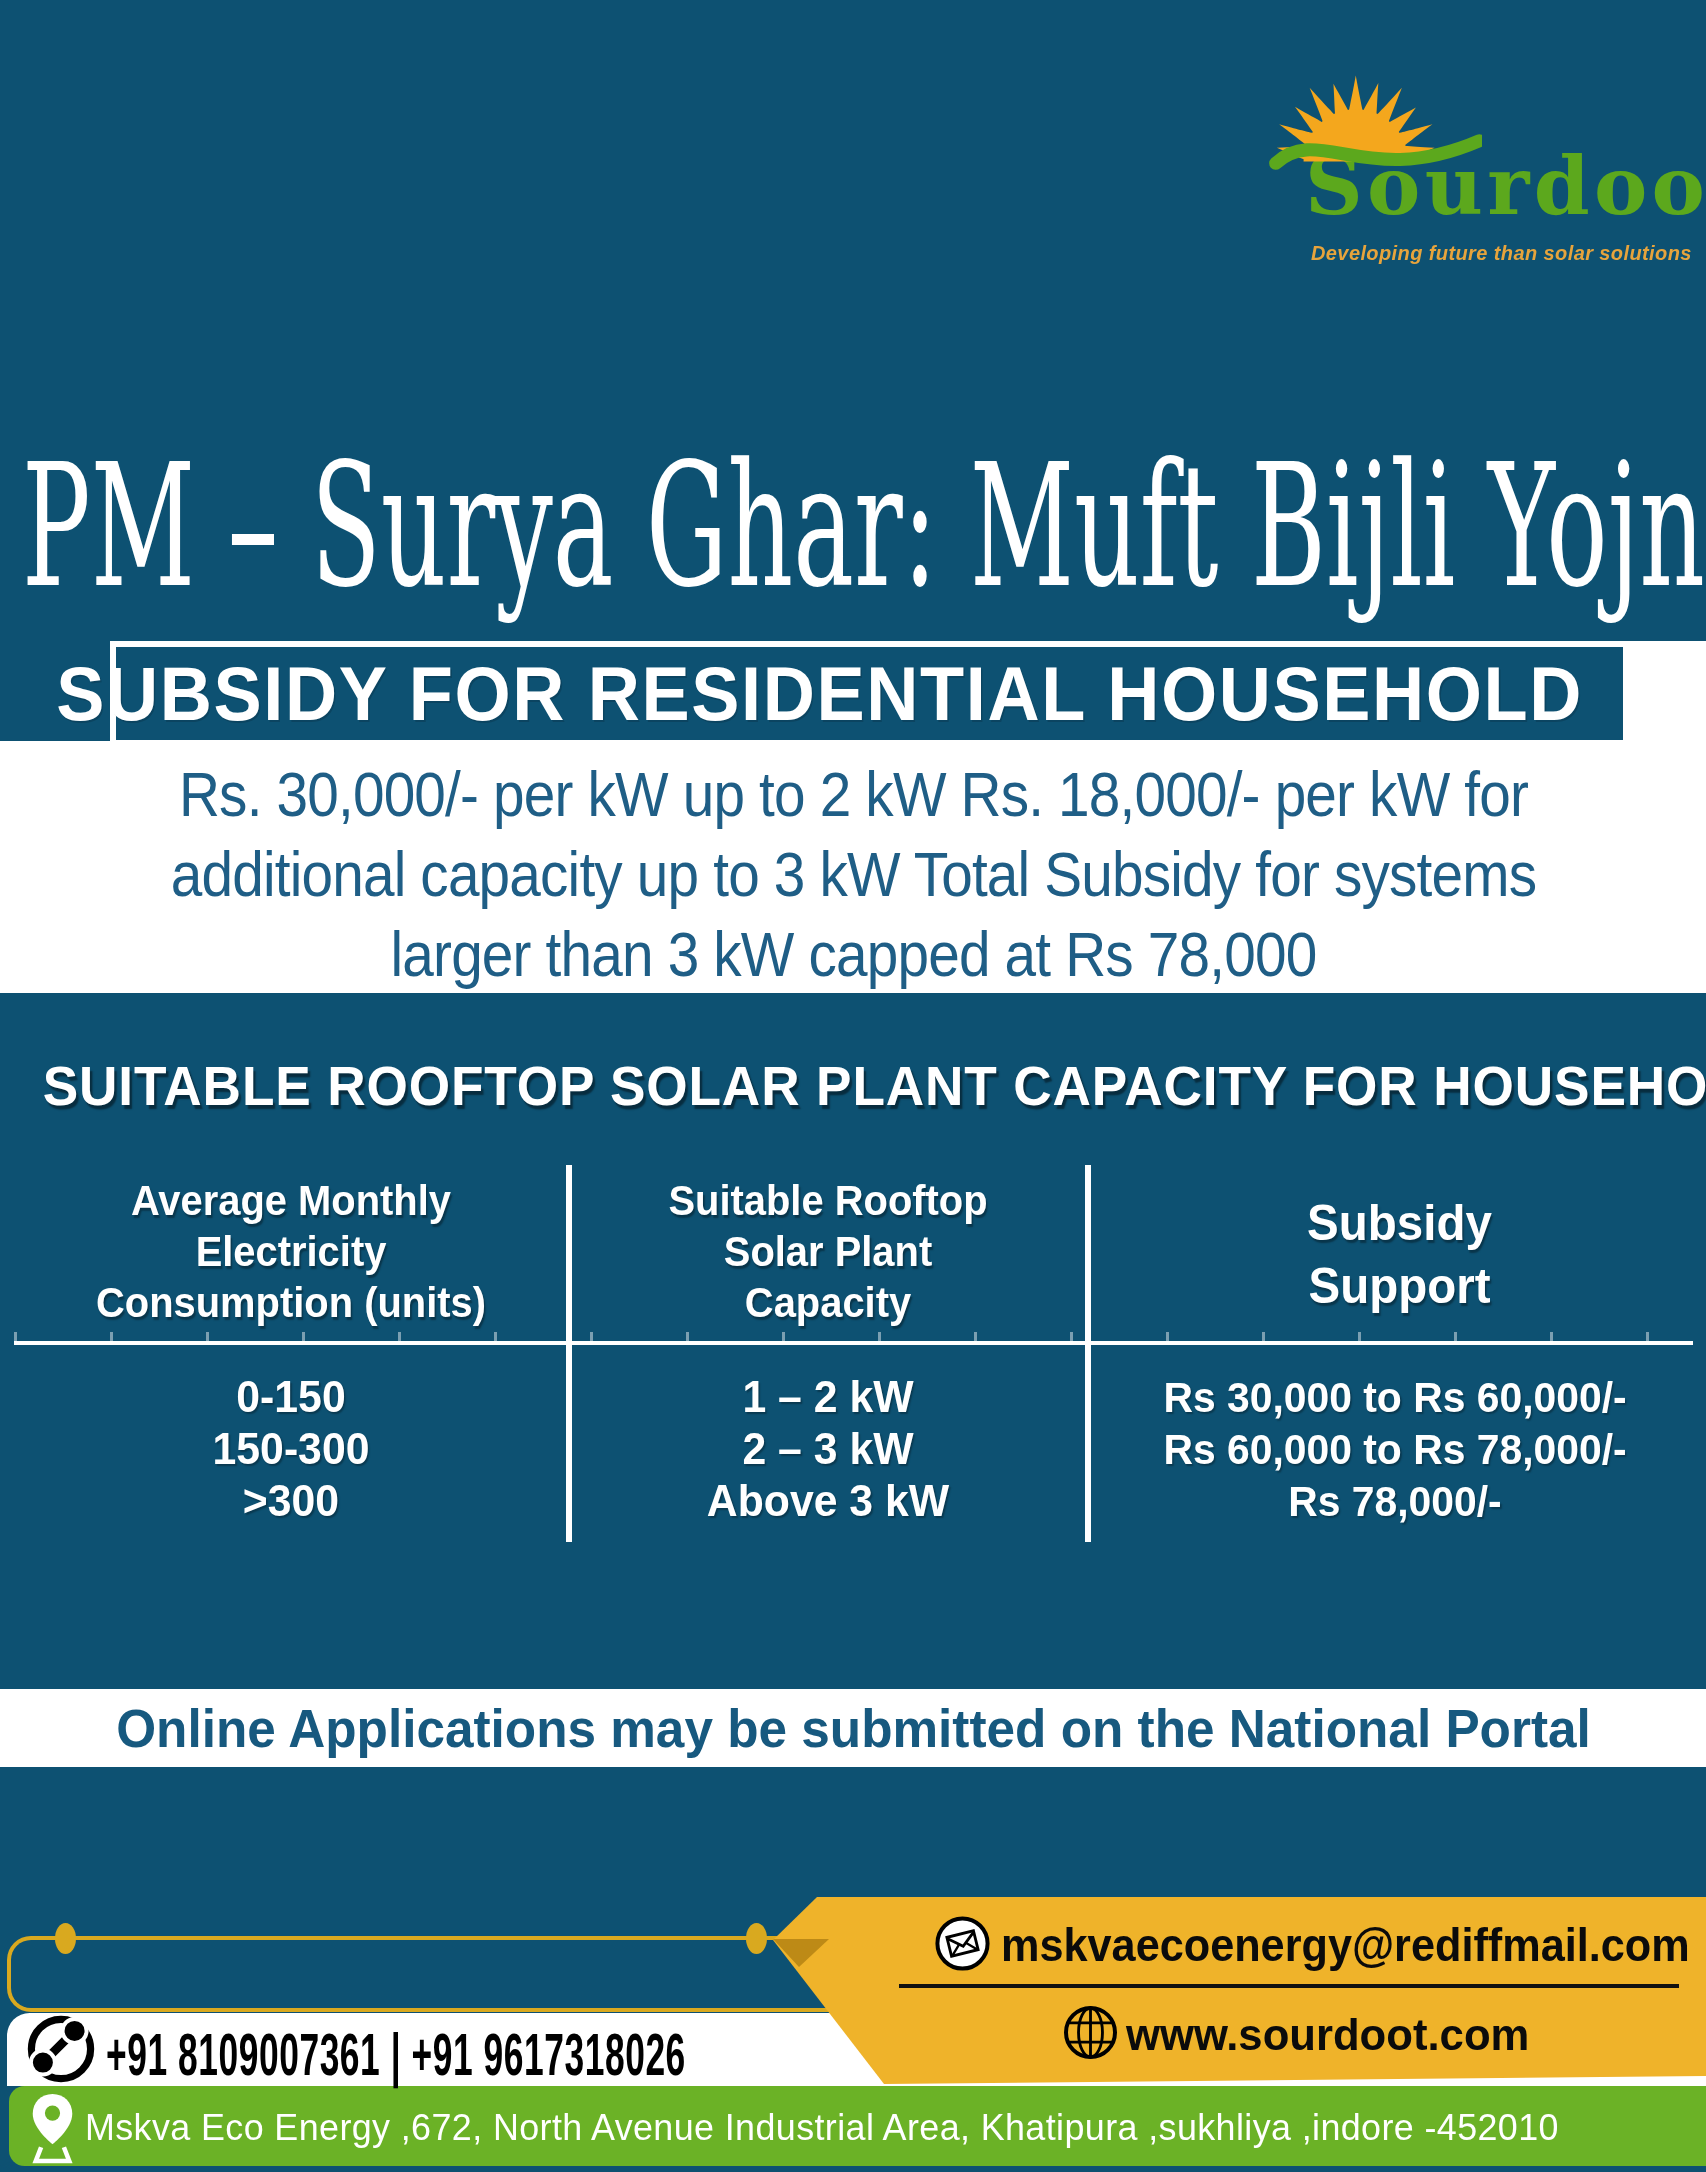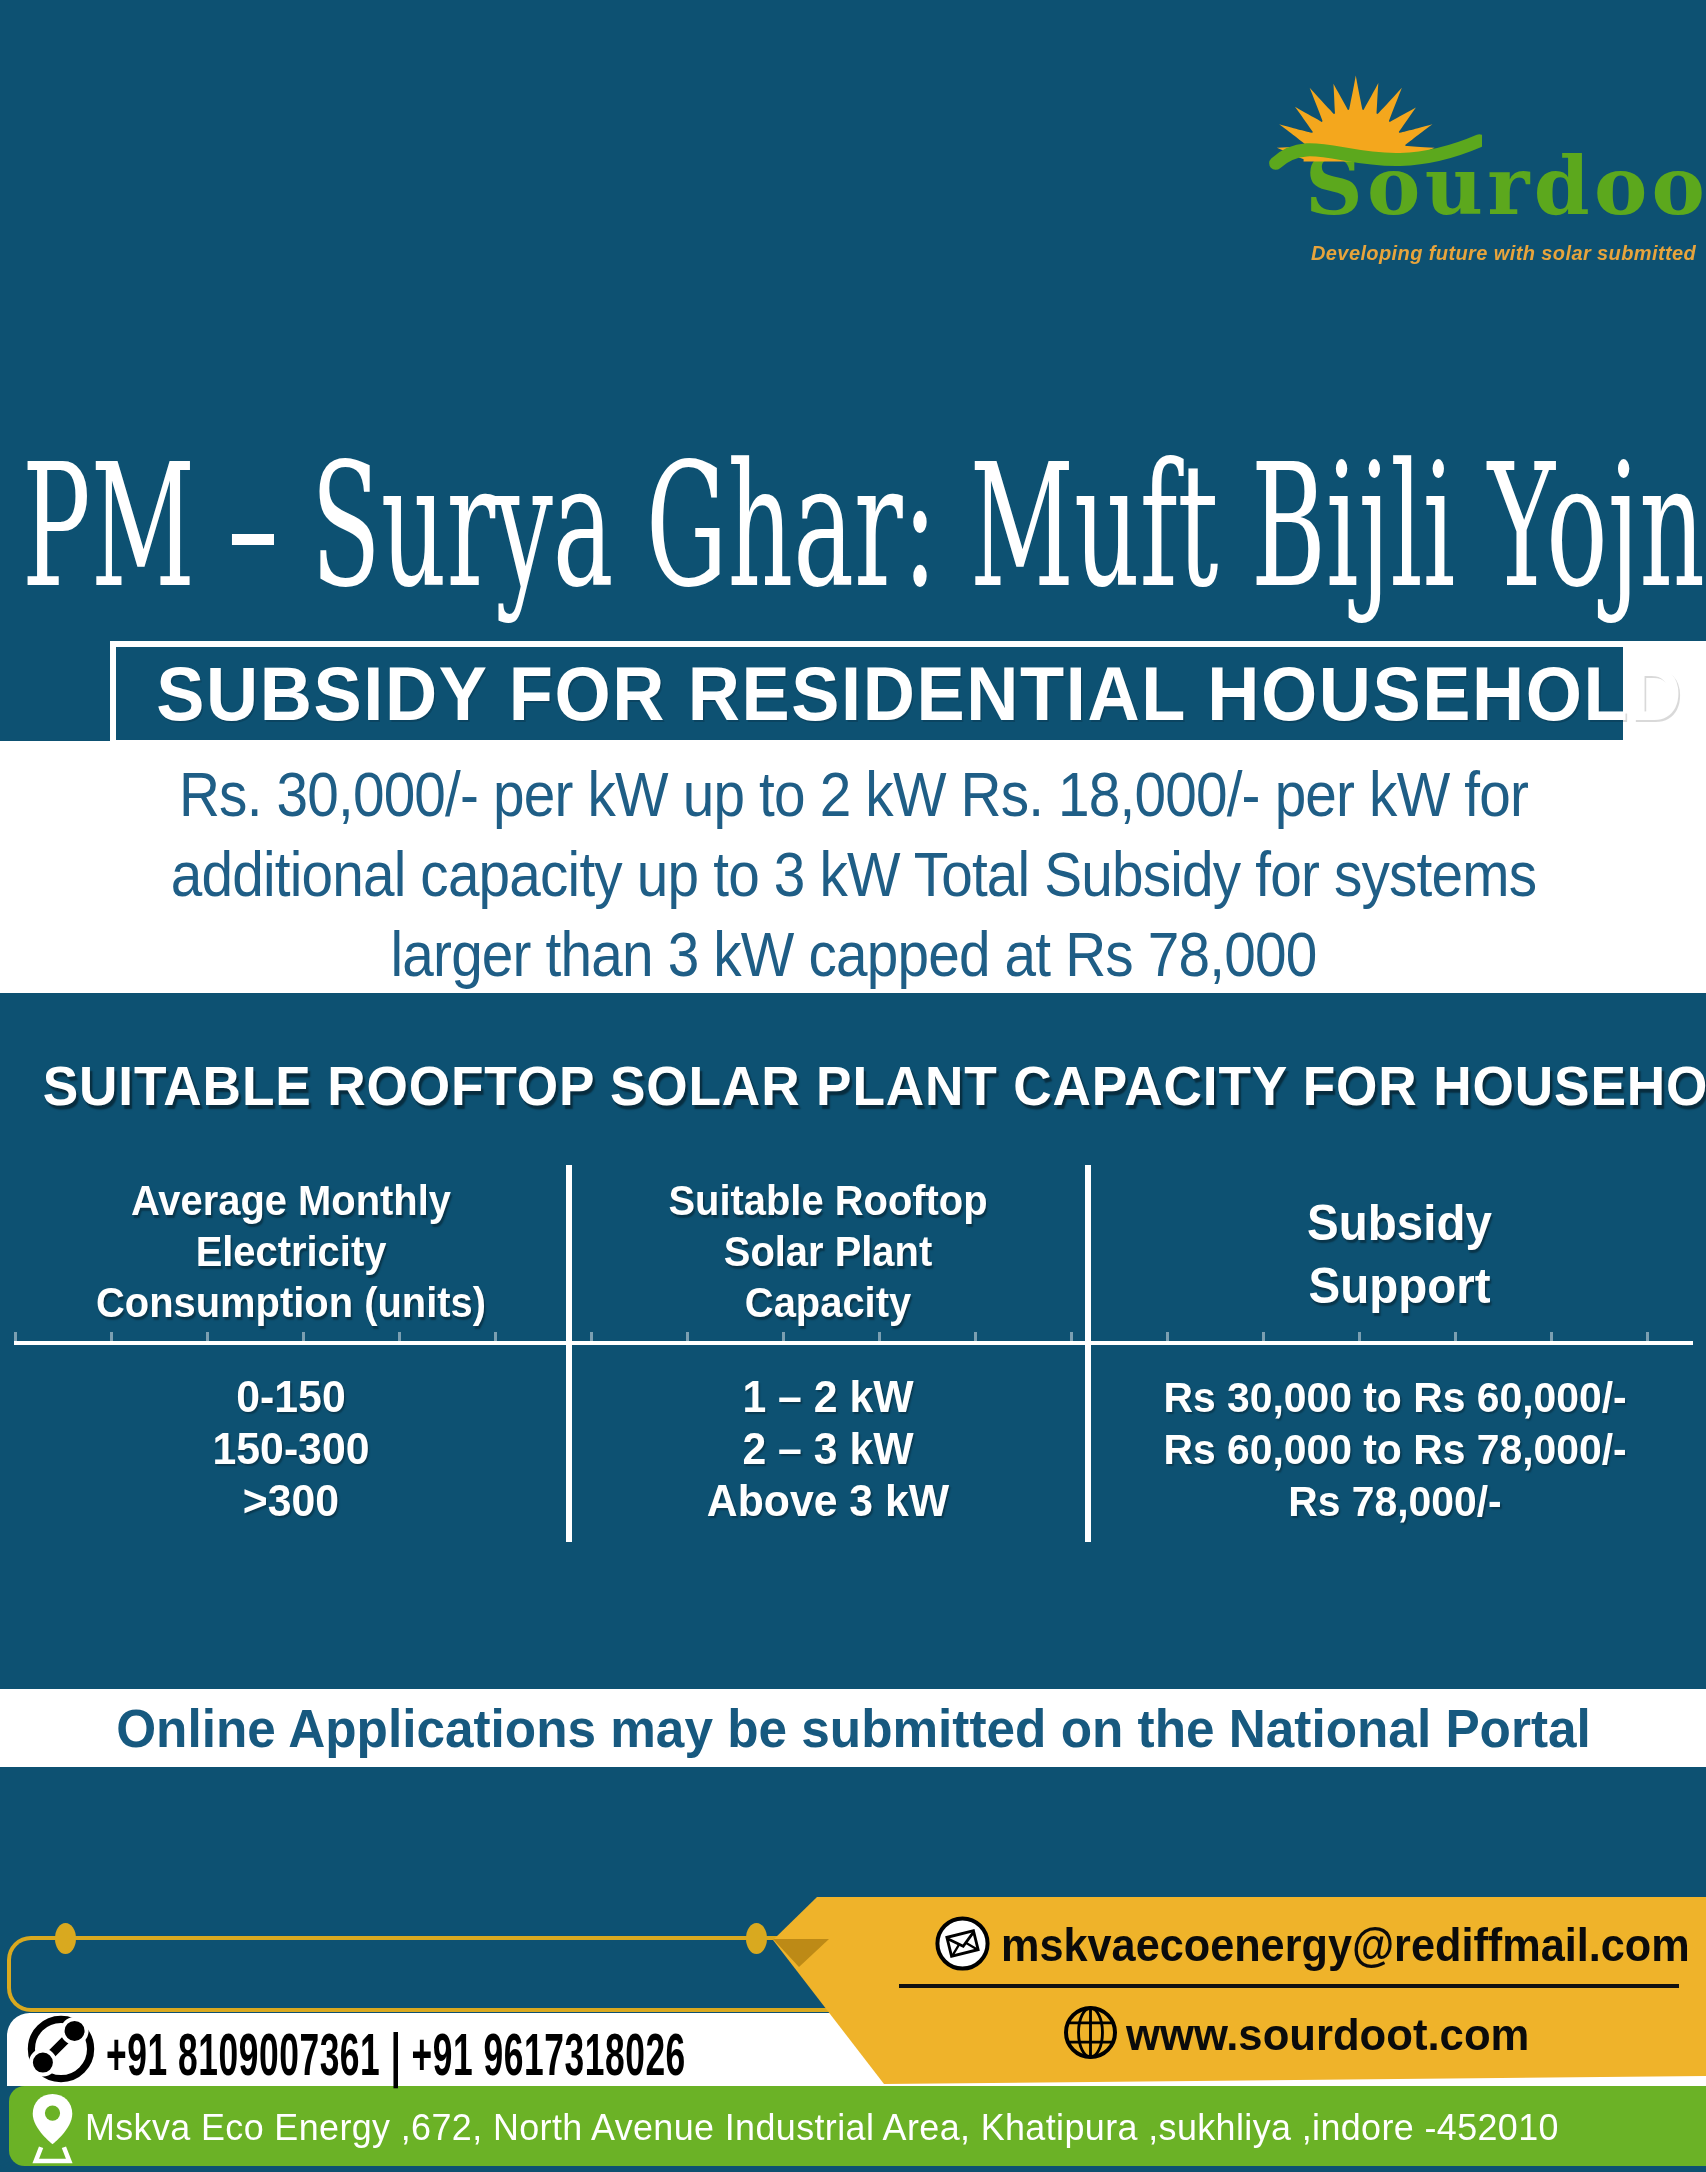--- a/index.html
+++ b/index.html
@@ -23,21 +23,21 @@
   .page-title{
     left:22px;top:439px;width:1686px;height:174px;
     font-family:"DejaVu Serif",serif;font-size:170px;line-height:174px;
     color:#ffffff;white-space:nowrap;
     transform:scaleX(0.60);transform-origin:left center;
   }
   
   .heading-frame{left:110px;top:641px;width:1596px;height:103px;background:#ffffff;}
   .heading-box{
     left:116px;top:647px;width:1507px;height:93px;background:#0d5172;
-    display:flex;align-items:center;justify-content:flex-start;
+    display:flex;align-items:center;justify-content:flex-end;
   }
   .heading-box span{
     font-size:76px;font-weight:bold;color:#ffffff;letter-spacing:1.7px;
     white-space:nowrap;transform:scaleX(0.95);
     text-shadow:1.7px 1.7px 0 rgba(0,0,0,0.15);
   }
   
   .subsidy-band{left:0;top:741px;width:1707px;height:252px;background:#ffffff;}
   .subsidy-text{
     left:0;top:754px;width:1707px;text-align:center;color:#1f5e86;
@@ -126,21 +126,21 @@
       <path transform="rotate(16)" d="M0,-94 C4,-75 6,-68 8,-58 L-8,-58 C-6,-68 -4,-75 0,-94 Z"></path>
       <path transform="rotate(32)" d="M0,-100 C4,-78 6,-68 8,-58 L-8,-58 C-6,-68 -4,-78 0,-100 Z"></path>
       <path transform="rotate(48)" d="M0,-93 C4,-75 6,-68 8,-58 L-8,-58 C-6,-68 -4,-75 0,-93 Z"></path>
       <path transform="rotate(64)" d="M0,-98 C4,-76 6,-68 8,-58 L-8,-58 C-6,-68 -4,-76 0,-98 Z"></path>
       <path transform="rotate(80)" d="M0,-92 C4,-74 6,-68 8,-58 L-8,-58 C-6,-68 -4,-74 0,-92 Z"></path>
     </g>
     <path d="M50,150 A60,60 0 0 1 170,150 Z" fill="#f4a71d"></path>
     <path d="M18,152 C68,106 122,182 252,126" stroke="#5ca81d" stroke-width="15" fill="none" stroke-linecap="round"></path>
   </svg>
   <div class="abs brand-name">Sourdoot</div>
-  <div class="abs brand-tagline">Developing future with solar submitted</div>
+  <div class="abs brand-tagline">Developing future than solar solutions</div>
 
   <div class="abs page-title">PM – Surya Ghar: Muft Bijli Yojna</div>
 
   <div class="abs heading-frame"></div>
   <div class="abs heading-box">
     <span>SUBSIDY FOR RESIDENTIAL HOUSEHOLD</span>
   </div>
 
   <div class="abs subsidy-band"></div>
   <div class="abs subsidy-text">

